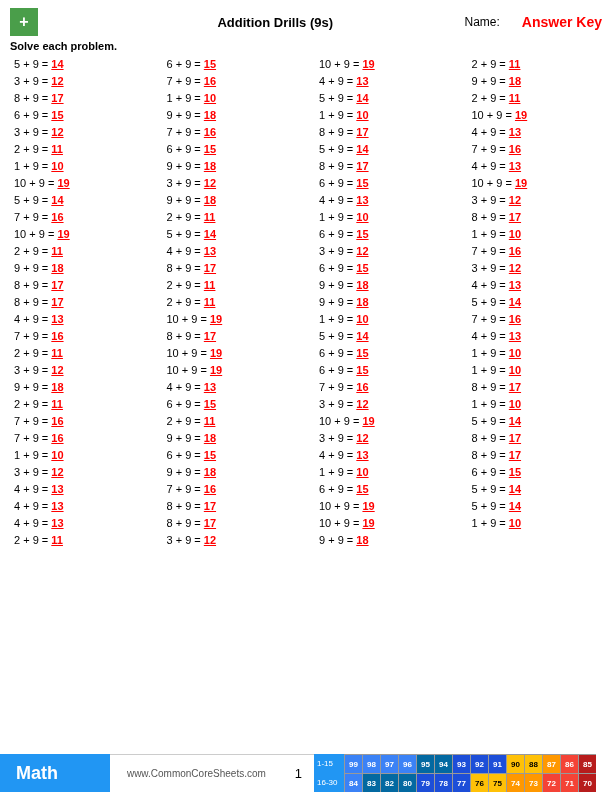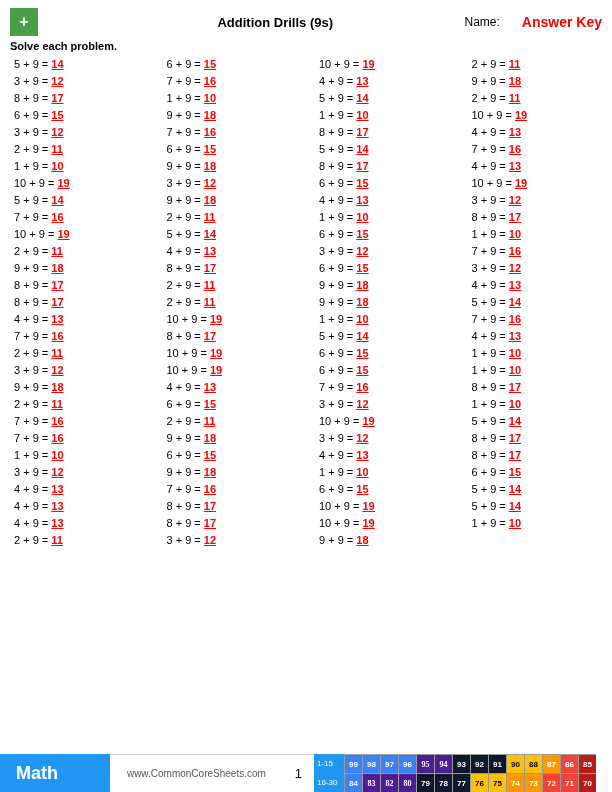--- a/index.html
+++ b/index.html
@@ -138,22 +138,22 @@
       height: 19px;
       display: flex;
       align-items: center;
       justify-content: center;
       font-size: 8px;
       font-weight: bold;
       border-left: 1px solid #999;
       border-top: 1px solid #999;
     }
     .score-cell-blue { background: #3b82f6; color: white; }
-    .score-cell-light { background: #4c1d95; color: white; font-family: Liberation Serif, serif; }
-    .score-cell-green { background: #0f172a; color: white; }
+    .score-cell-light { background: #0369a1; color: white; }
+    .score-cell-green { background: #1d4ed8; color: white; }
     .score-cell-yellow { background: #FFC107; color: black; }
     .score-cell-orange { background: #FF9800; color: white; }
     .score-cell-red { background: #F44336; color: white; }
     .score-cell-darkred { background: #B71C1C; color: white; }
   </style>
 </head>
 <body>
 
 <div class="page">
 

